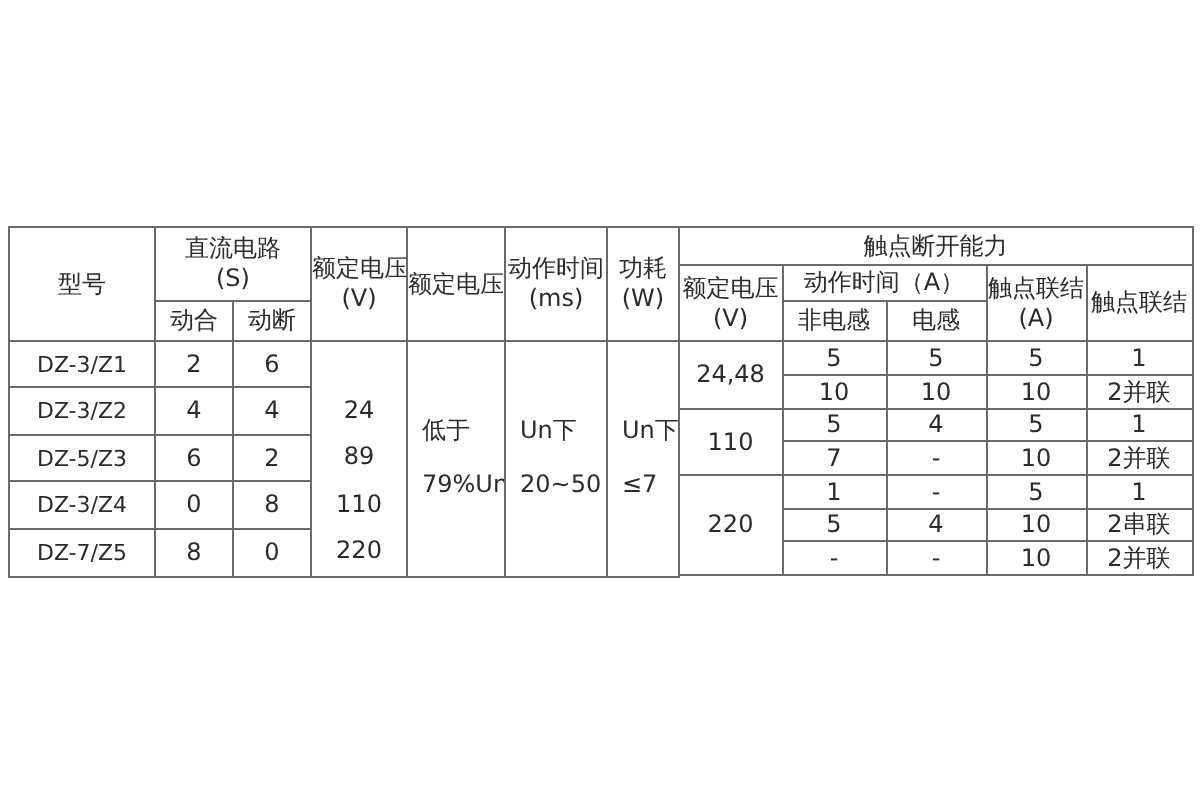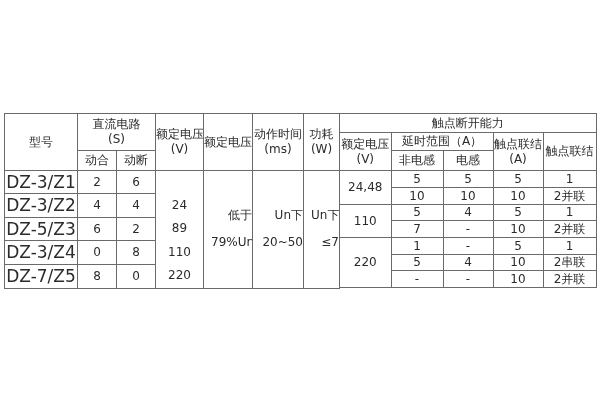--- a/index.html
+++ b/index.html
@@ -52,29 +52,29 @@
   .rv-stack span {
     display: block;
     line-height: 23.4px;
   }
   
   .val-2line {
     height: 100%;
     display: flex;
     flex-direction: column;
     justify-content: center;
-    text-align: right;
+    text-align: left;
     box-sizing: border-box;
     padding-left: 7px;
   }
   .val-2line span {
     display: block;
     line-height: 27px;
   }
-  td.model { font-size: 17px; }
+  td.model { font-size: 11px; }
 </style>
 </head>
 <body>
 
 <div class="stage">
   <div class="spec-wrap">
 
     <table style="width:335px;">
       <colgroup>
         <col style="width:73px">
@@ -174,21 +174,21 @@
       </colgroup>
       <tbody>
           <tr style="height:19px">
         <th colspan="5" class="nbl">触点断开能力</th>
       </tr>
       <tr style="height:18px">
         <th rowspan="2" class="nbl two-line">
           <span>额定电压</span>
           <span>(V)</span>
         </th>
-        <th colspan="2">延时范围（A）</th>
+        <th colspan="2">动作时间（A）</th>
         <th rowspan="2" class="two-line">
           <span>触点联结</span>
           <span>(A)</span>
         </th>
         <th rowspan="2">触点联结</th>
       </tr>
       <tr style="height:20px">
         <th>非电感</th>
         <th>电感</th>
       </tr>

